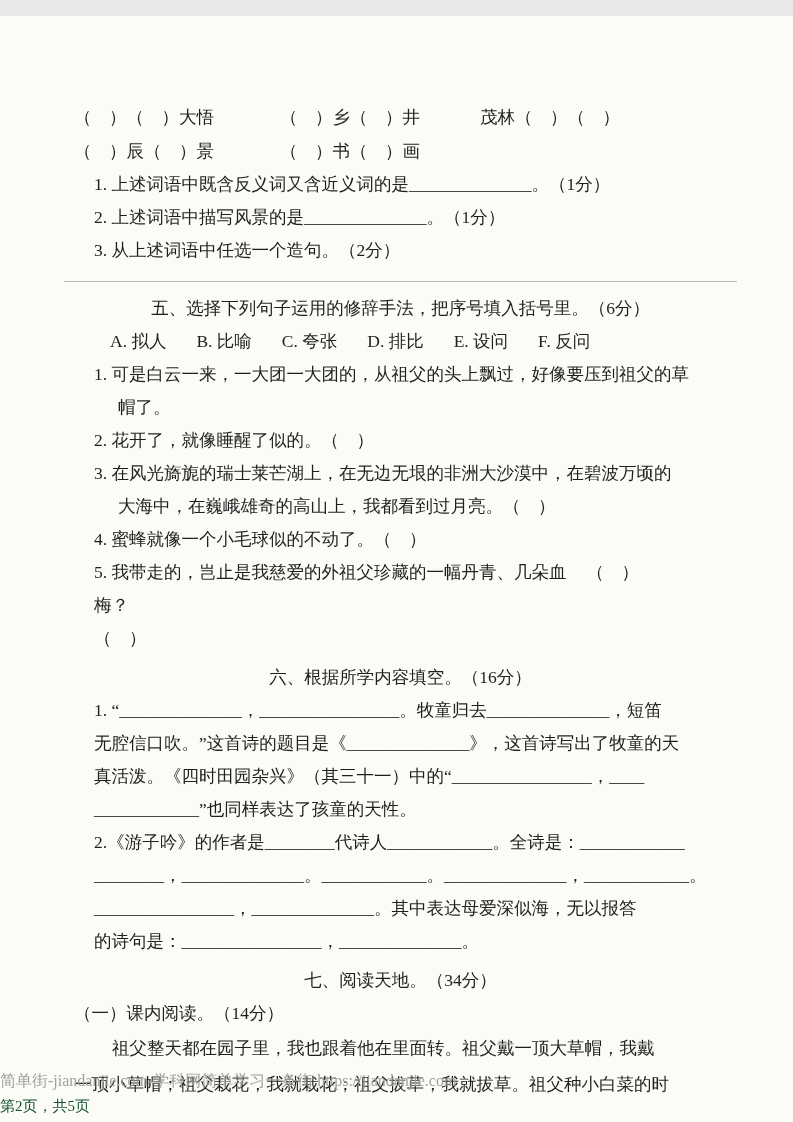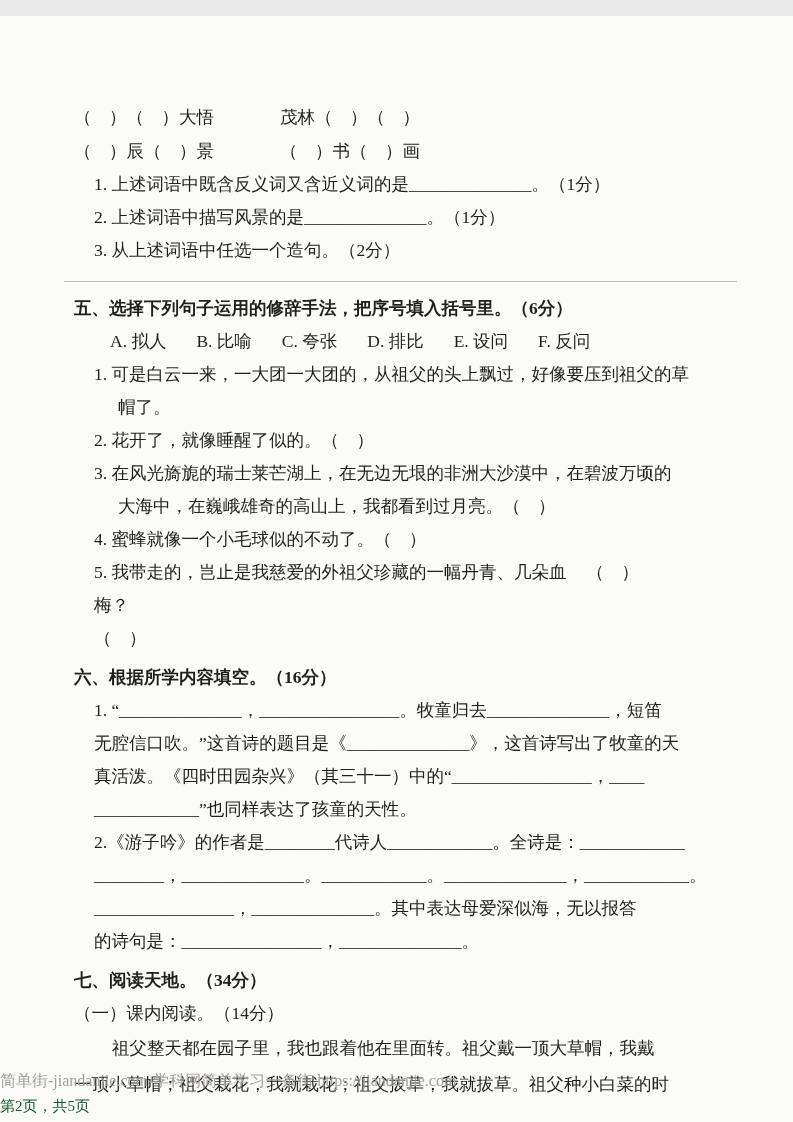--- a/index.html
+++ b/index.html
@@ -16,37 +16,38 @@
     font-size: 17.5px;
   }
   .word-row { display: flex; line-height: 34px; }
   .word-row .wg:nth-child(1) { width: 206px; }
   .word-row .wg:nth-child(2) { width: 200px; }
   .qline { line-height: 33px; }
   .indent1 { padding-left: 20px; }
   .indent2 { padding-left: 44px; }
   .qrow { display: flex; justify-content: flex-start; line-height: 33px; }
   .qrow .bracket { margin-right: 88px; white-space: nowrap; }
-  .sec-title { font-weight: 700; line-height: 34px; margin-top: 5px; }
+  .sec-title { font-weight: 400; line-height: 34px; margin-top: 5px; text-align: center; }
   .options { display: flex; gap: 30px; padding-left: 36px; line-height: 33px; }
   hr.divider { border: none; border-top: 1px solid #bcbcbc; margin: 14px -10px 9px -10px; }
   .para-line { line-height: 36px; }
   .pindent { text-indent: 38px; }
   .footer { position: absolute; left: 0; right: 0; bottom: 20px; }
   .footer-site { color: #a3a09c; font-size: 16px; line-height: 27px; }
   .footer-page { color: #14532d; font-size: 15px; line-height: 24px; }
 </style>
 </head>
 <body>
 
 <div class="page">
 
   <div>
     <div class="word-row">
       <span class="wg">（　）（　）大悟</span>
+      <span class="wg">（　）乡（　）井</span>
       <span class="wg">茂林（　）（　）</span>
     </div>
     <div class="word-row">
       <span class="wg">（　）辰（　）景</span>
       <span class="wg">（　）书（　）画</span>
     </div>
     <div class="qline indent1">1. 上述词语中既含反义词又含近义词的是______________。（1分）</div>
     <div class="qline indent1">2. 上述词语中描写风景的是______________。（1分）</div>
     <div class="qline indent1">3. 从上述词语中任选一个造句。（2分）</div>
   </div>

